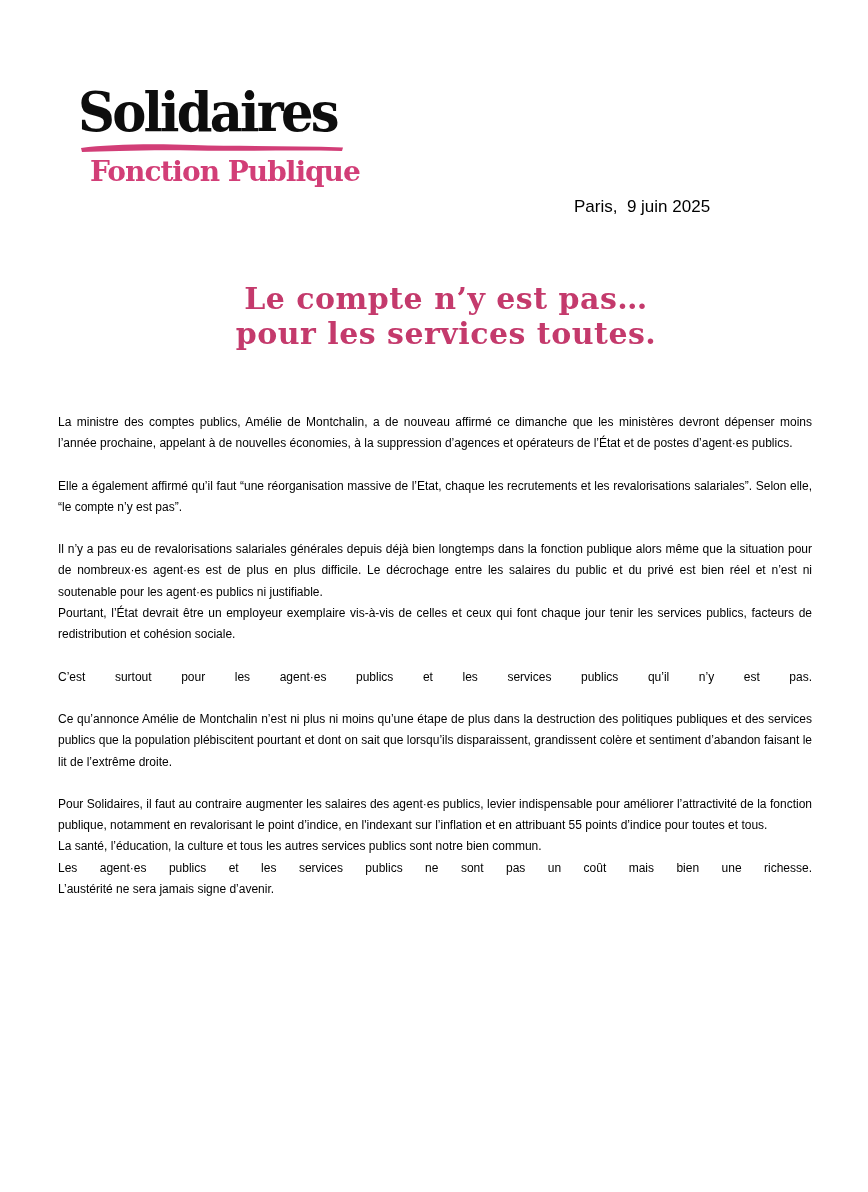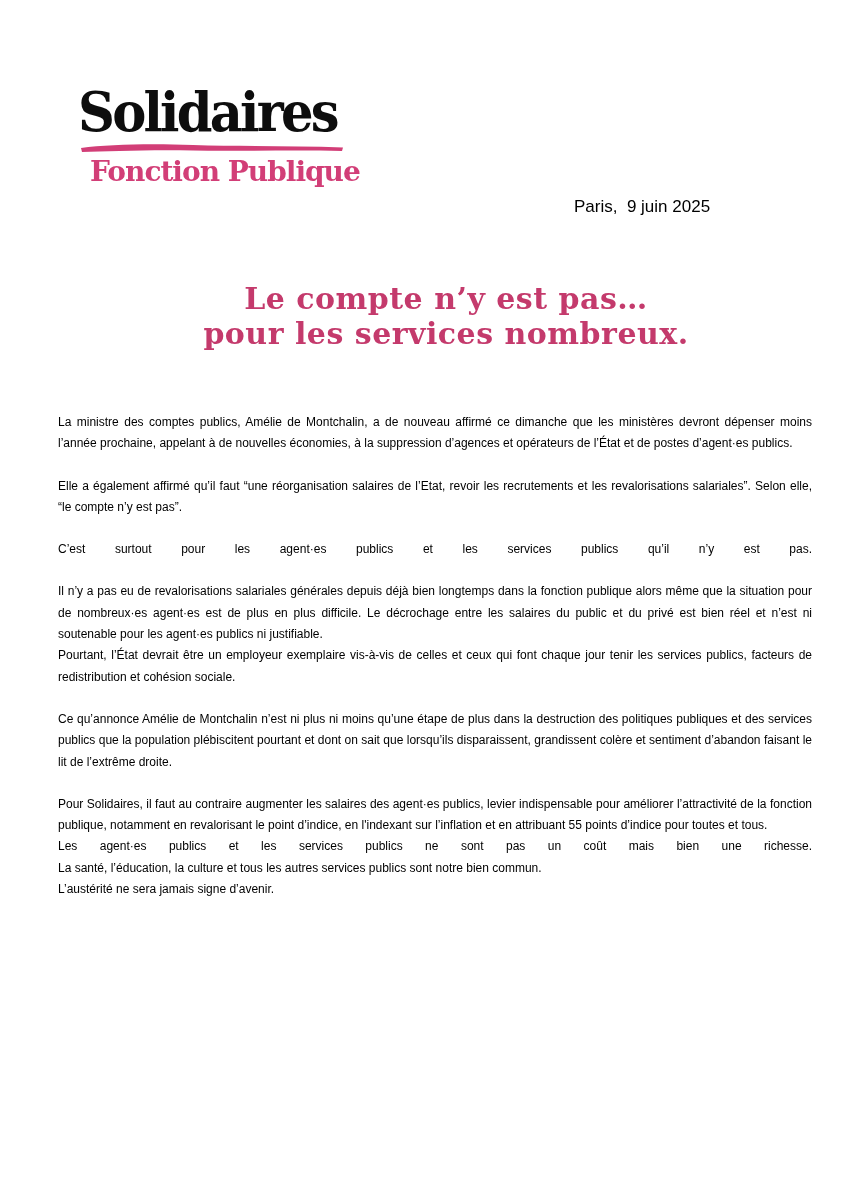--- a/index.html
+++ b/index.html
@@ -90,41 +90,41 @@
       <path d="M3,7 C30,3.5 70,2.5 115,4 C160,5.5 215,4.5 265,6.5 L264,10
                C215,8.5 160,10.5 115,9.5 C70,8.5 30,10.5 4,11 Z" fill="#d23e77"></path>
     </svg>
     <div class="logo-subtitle">Fonction Publique</div>
   </div>
 
   <div class="dateline">Paris,  9 juin 2025</div>
 
   <div class="doc-title">
     <div>Le compte n’y est pas…</div>
-    <div>pour les services nombreux.</div>
+    <div>pour les services toutes.</div>
   </div>
 
   <div class="doc-body">
       <div class="para">
         <div class="segment">La ministre des comptes publics, Amélie de Montchalin, a de nouveau affirmé ce dimanche que les ministères devront dépenser moins l’année prochaine, appelant à de nouvelles économies, à la suppression d’agences et opérateurs de l’État et de postes d’agent·es publics.</div>
       </div>
       <div class="para">
-        <div class="segment">Elle a également affirmé qu’il faut “une réorganisation salaires de l’Etat, revoir les recrutements et les revalorisations salariales”. Selon elle, “le compte n’y est pas”.</div>
-      </div>
-      <div class="para">
-        <div class="segment stretch">C’est surtout pour les agent·es publics et les services publics qu’il n’y est pas.</div>
+        <div class="segment">Elle a également affirmé qu’il faut “une réorganisation massive de l’Etat, chaque les recrutements et les revalorisations salariales”. Selon elle, “le compte n’y est pas”.</div>
       </div>
       <div class="para">
         <div class="segment">Il n’y a pas eu de revalorisations salariales générales depuis déjà bien longtemps dans la fonction publique alors même que la situation pour de nombreux·es agent·es est de plus en plus difficile. Le décrochage entre les salaires du public et du privé est bien réel et n’est ni soutenable pour les agent·es publics ni justifiable.</div>
         <div class="segment">Pourtant, l’État devrait être un employeur exemplaire vis-à-vis de celles et ceux qui font chaque jour tenir les services publics, facteurs de redistribution et cohésion sociale.</div>
       </div>
       <div class="para">
+        <div class="segment stretch">C’est surtout pour les agent·es publics et les services publics qu’il n’y est pas.</div>
+      </div>
+      <div class="para">
         <div class="segment">Ce qu’annonce Amélie de Montchalin n’est ni plus ni moins qu’une étape de plus dans la destruction des politiques publiques et des services publics que la population plébiscitent pourtant et dont on sait que lorsqu’ils disparaissent, grandissent colère et sentiment d’abandon faisant le lit de l’extrême droite.</div>
       </div>
       <div class="para">
         <div class="segment">Pour Solidaires, il faut au contraire augmenter les salaires des agent·es publics, levier indispensable pour améliorer l’attractivité de la fonction publique, notamment en revalorisant le point d’indice, en l'indexant sur l’inflation et en attribuant 55 points d’indice pour toutes et tous.</div>
+        <div class="segment">La santé, l’éducation, la culture et tous les autres services publics sont notre bien commun.</div>
         <div class="segment stretch">Les agent·es publics et les services publics ne sont pas un coût mais bien une richesse.</div>
-        <div class="segment">La santé, l’éducation, la culture et tous les autres services publics sont notre bien commun.</div>
         <div class="segment">L’austérité ne sera jamais signe d’avenir.</div>
       </div>
     </div>
 
 </div>
 
 </body></html>

